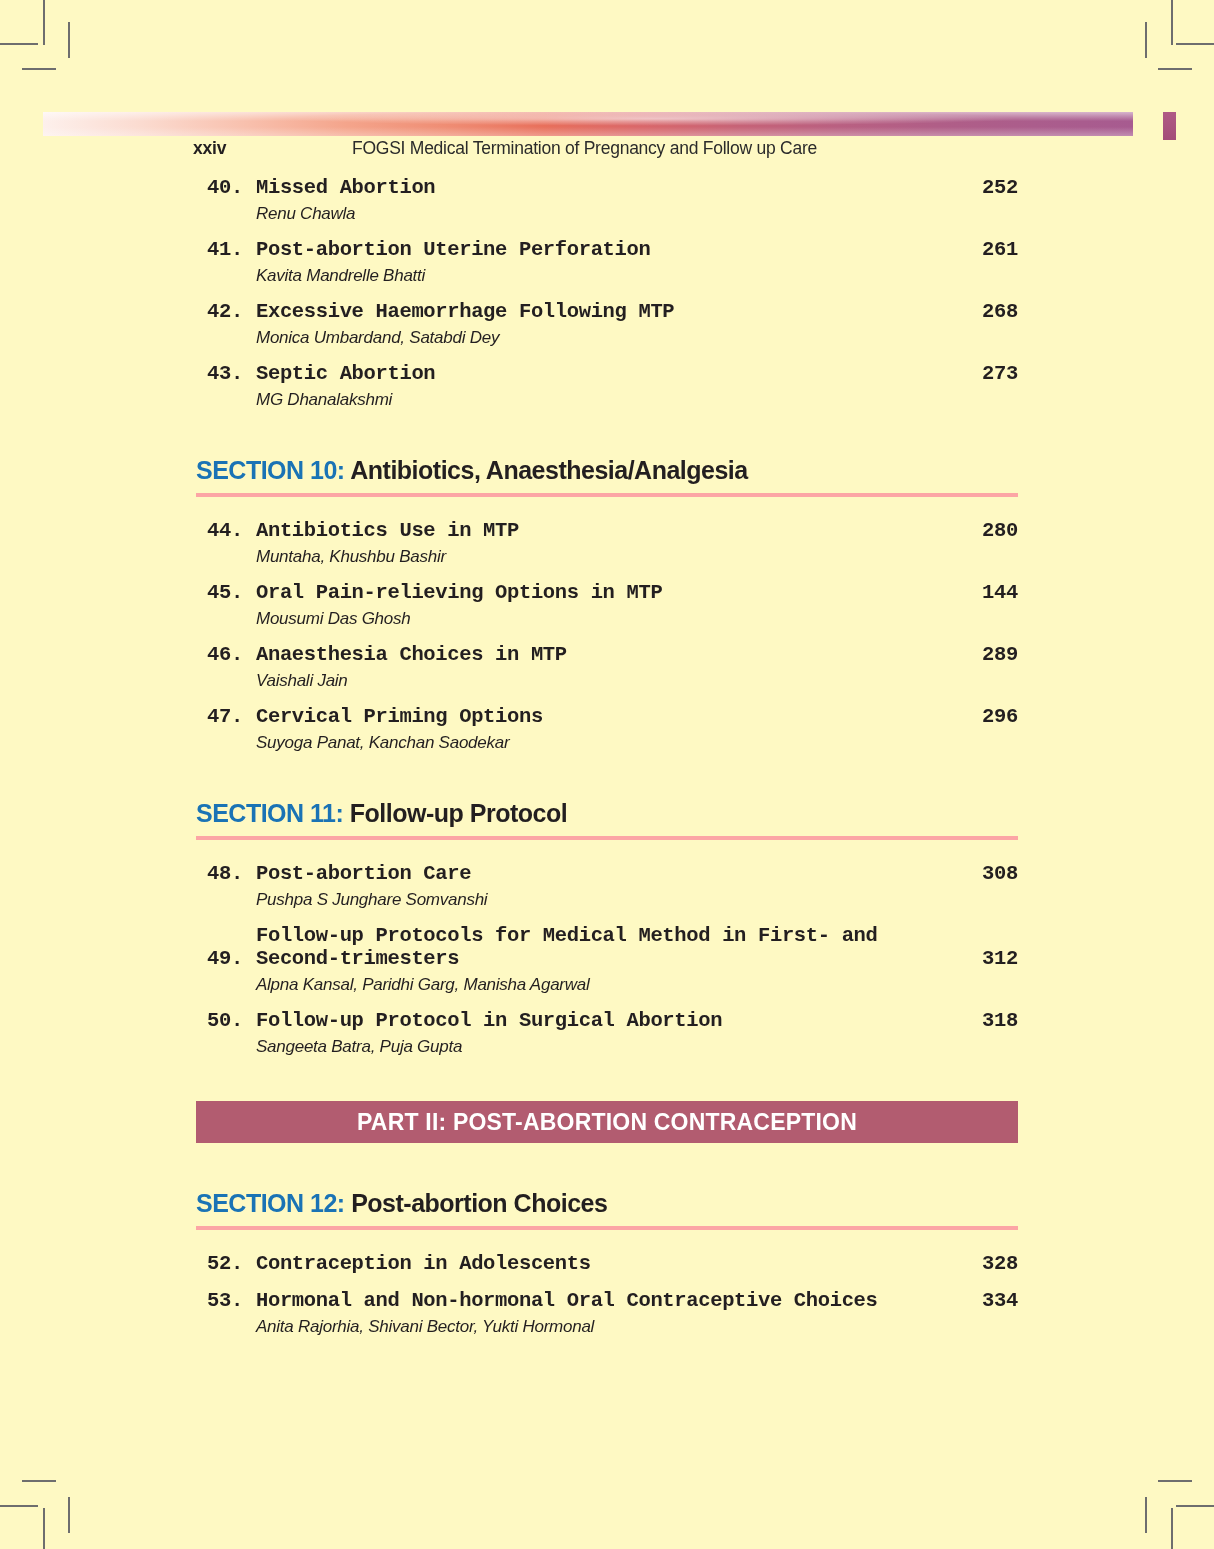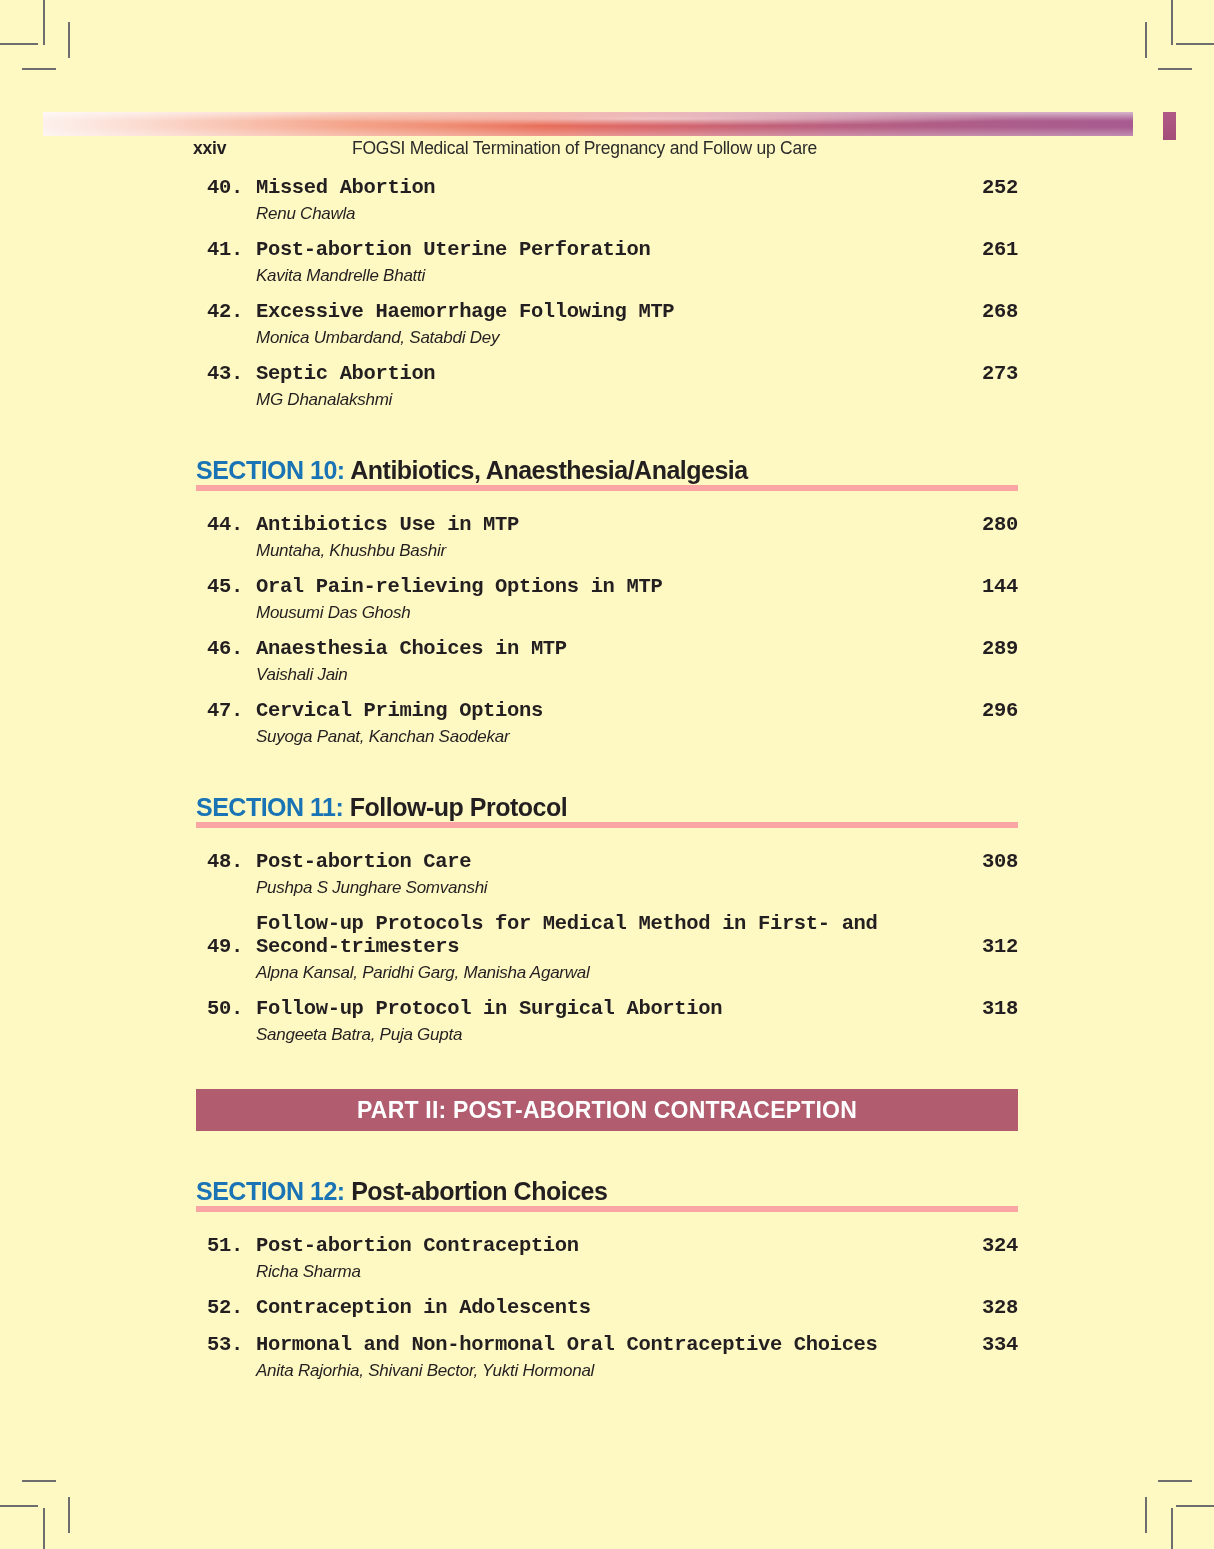--- a/index.html
+++ b/index.html
@@ -149,22 +149,22 @@
     font-style: italic;
     color: #231f20;
     letter-spacing: -0.25px;
   }
   .entry + .entry { margin-top: 14px; }
 
   
   .section-head {
     margin-top: 46px;
     margin-bottom: 4px;
-    padding-bottom: 0;
-    border-bottom: 6px solid #fca5a5;
+    padding-bottom: 8px;
+    border-bottom: 4px solid #fca5a5;
     font-size: 25px;
     font-weight: bold;
     letter-spacing: -0.5px;
     white-space: nowrap;
   }
   .section-head .sec-label { color: #1a73b5; }
   .section-head .sec-title { color: #231f20; }
   .section-head + .entry { margin-top: 22px; }
 
   
@@ -314,28 +314,20 @@
           <div class="entry-authors">Sangeeta Batra, Puja Gupta</div>
         </div>
       </div>
       <div class="group">
         <div class="part-banner">PART II: POST-ABORTION CONTRACEPTION</div>
       </div>
       <div class="group">
         <div class="section-head"><span class="sec-label">SECTION 12:</span> <span class="sec-title">Post-abortion Choices</span></div>
         <div class="entry">
           <div class="entry-line">
-            <span class="entry-num">51.</span>
-            <span class="entry-title">Post-abortion Contraception</span>
-            <span class="entry-page">324</span>
-          </div>
-          <div class="entry-authors">Richa Sharma</div>
-        </div>
-        <div class="entry">
-          <div class="entry-line">
             <span class="entry-num">52.</span>
             <span class="entry-title">Contraception in Adolescents</span>
             <span class="entry-page">328</span>
           </div>
         </div>
         <div class="entry">
           <div class="entry-line">
             <span class="entry-num">53.</span>
             <span class="entry-title">Hormonal and Non-hormonal Oral Contraceptive Choices</span>
             <span class="entry-page">334</span>

